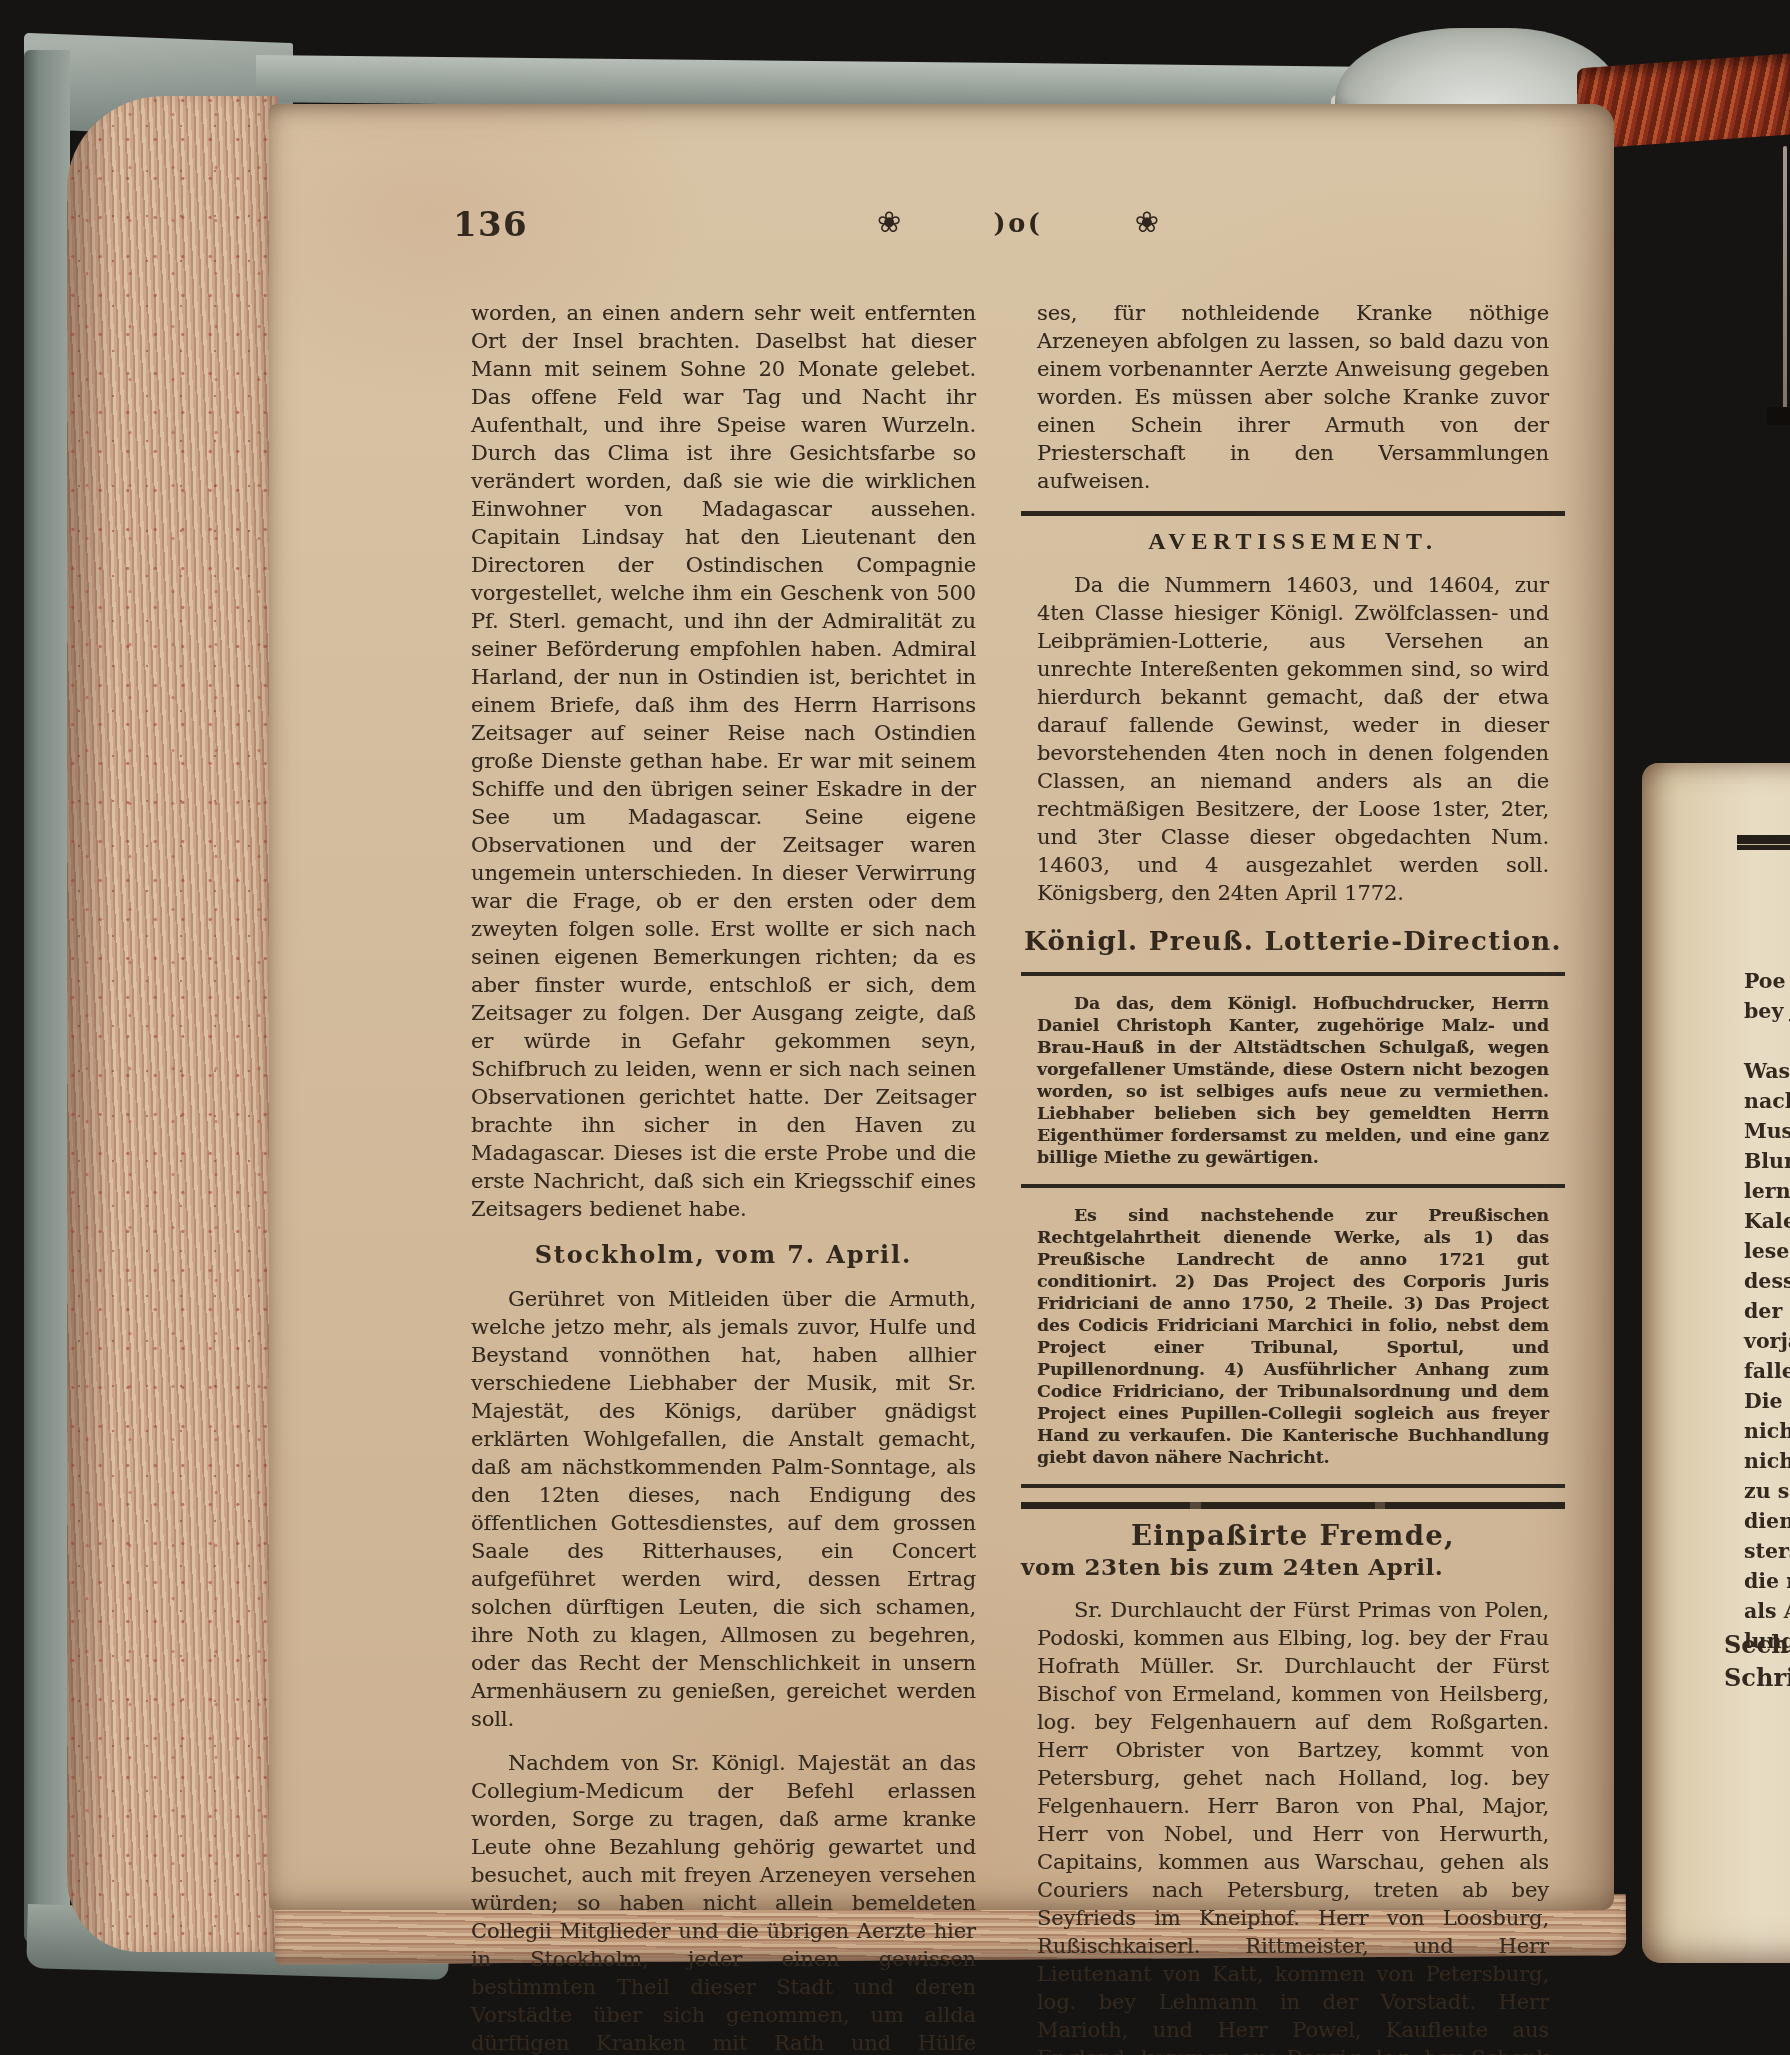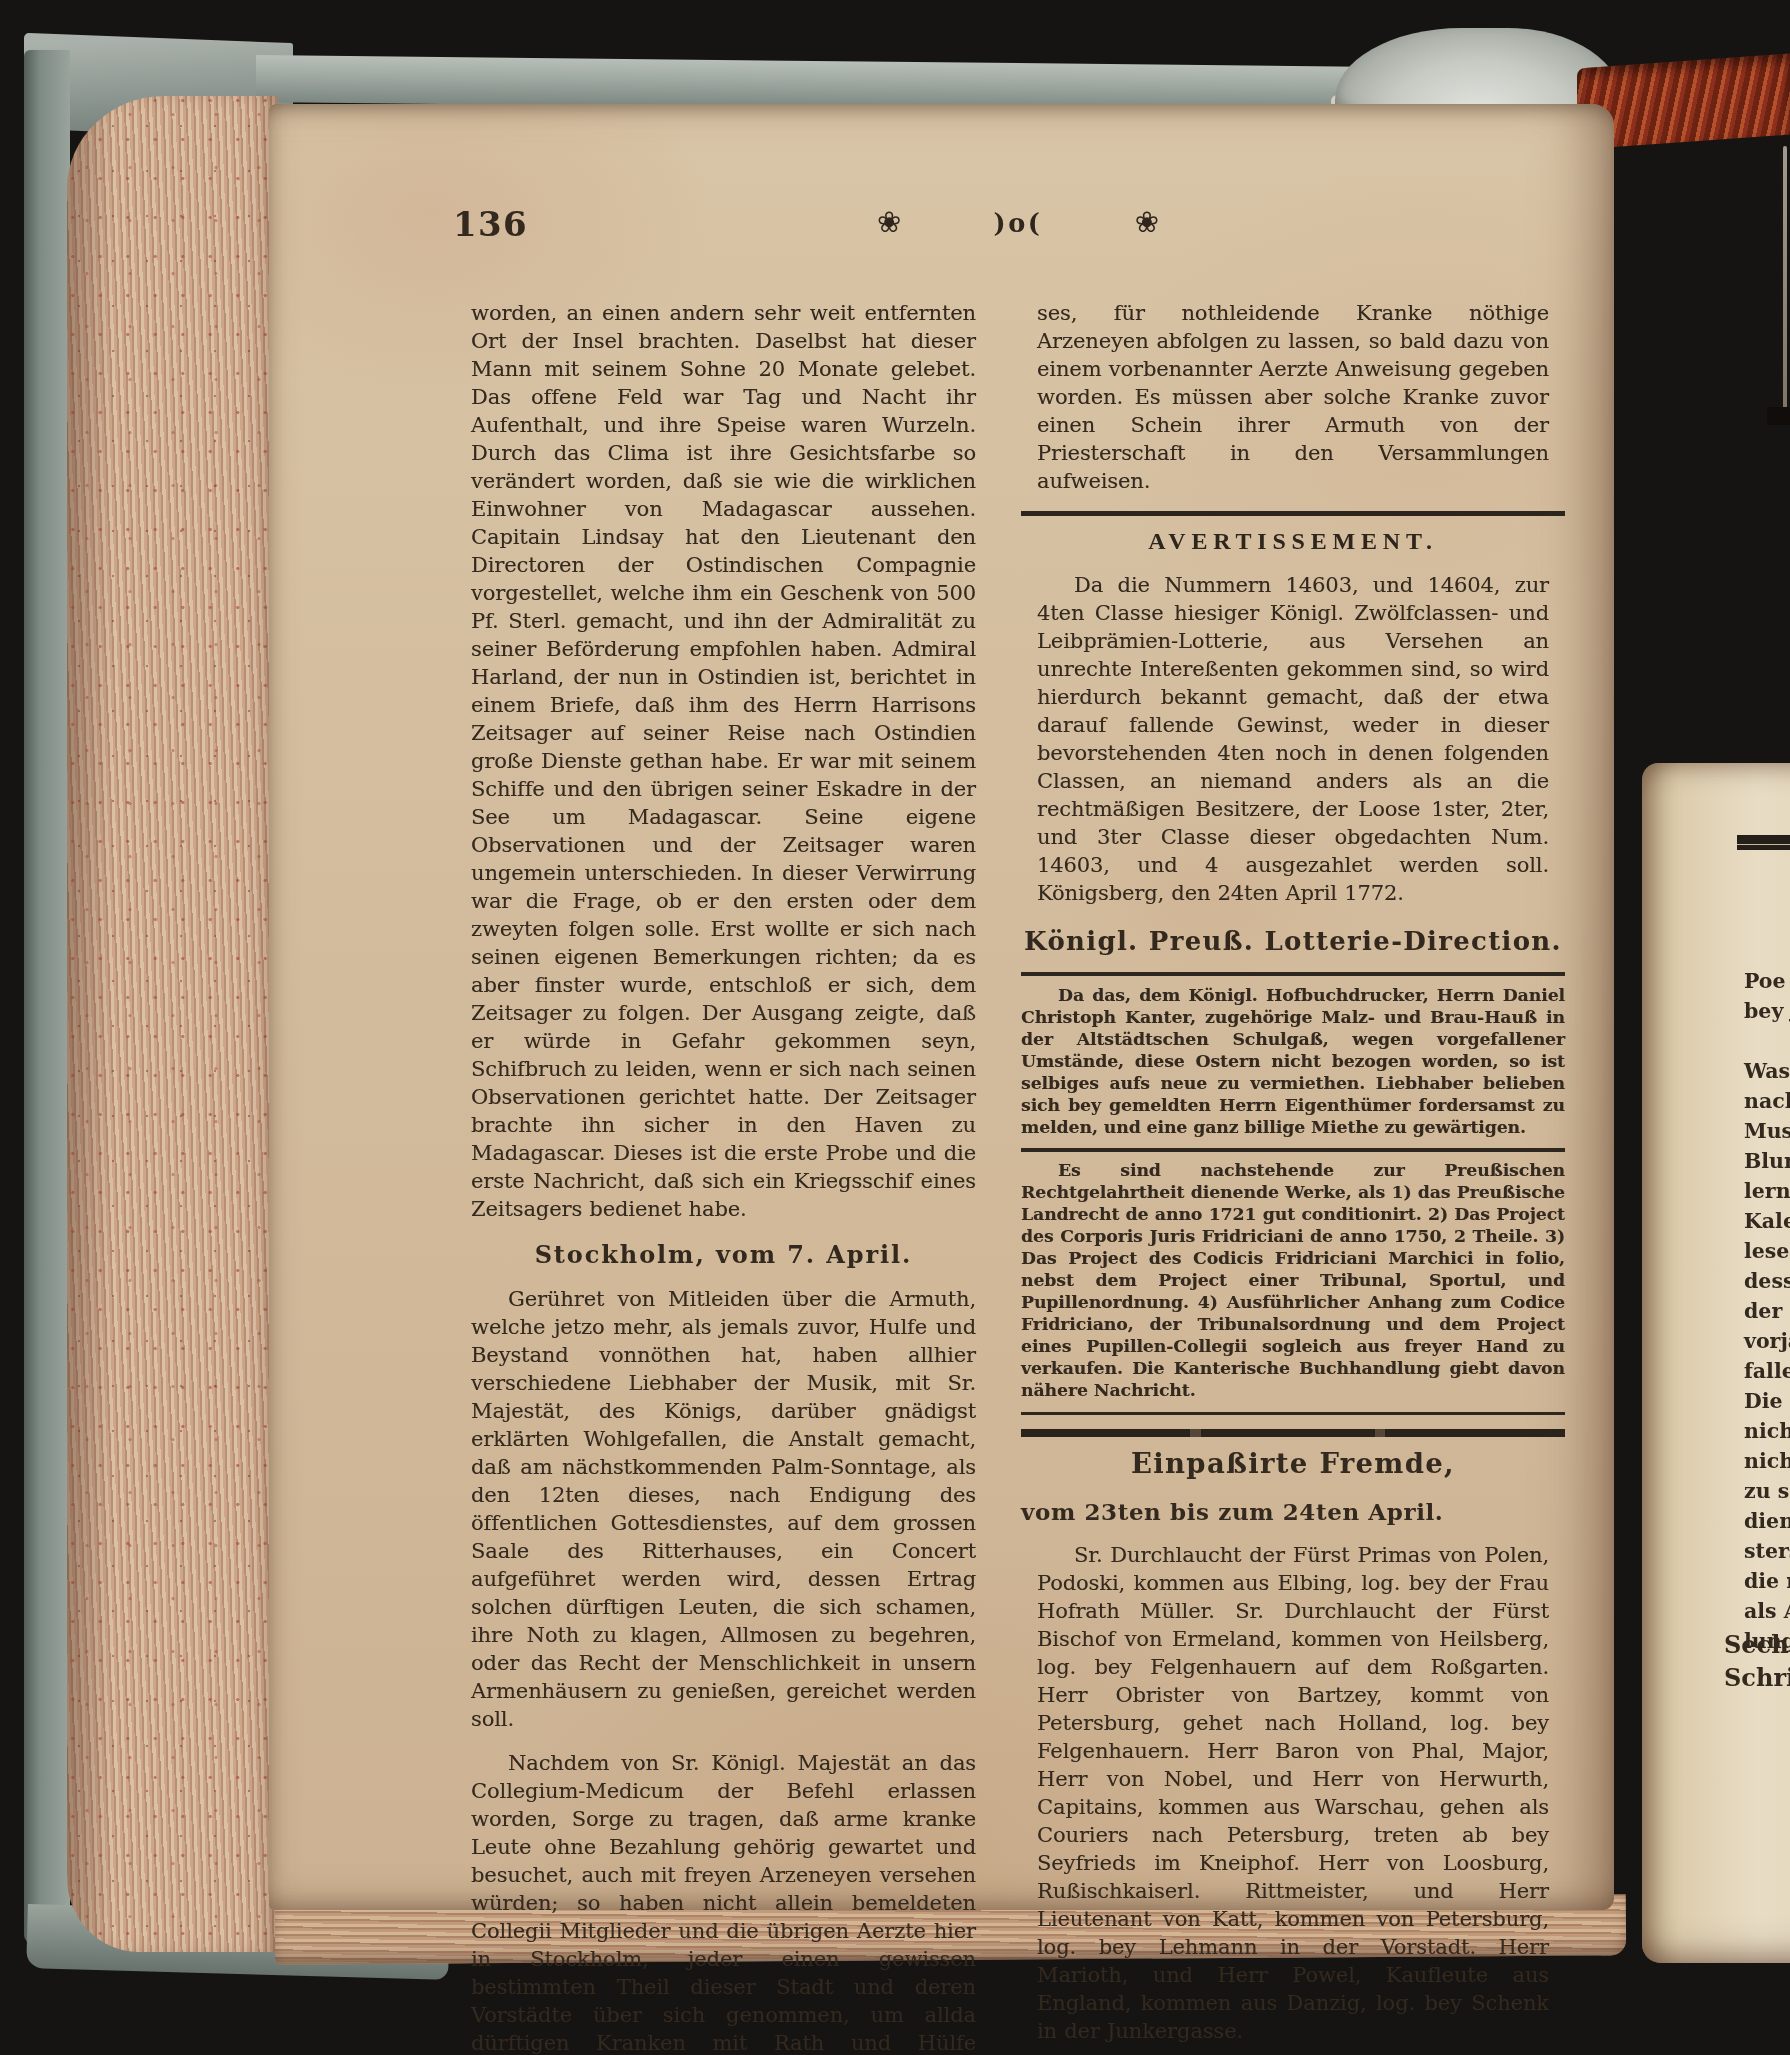--- a/index.html
+++ b/index.html
@@ -145,31 +145,31 @@
   .avert-heading{
     margin:11.5px 0 7.7px 0; text-align:center;
     font-family:"Liberation Serif",serif; font-size:24px; font-weight:700;
     letter-spacing:5.8px; color:#2e251c;
   }
   .signature{
     margin:19px 0 16.6px 0; text-align:center;
     font-size:26px; font-weight:700; letter-spacing:1.3px; color:#32281e;
   }
   .small-text{
-    font-size:17.3px; line-height:22px; font-weight:700; margin:0;
+    font-size:17.3px; line-height:22px; font-weight:700; margin:16px;
     text-align:justify; letter-spacing:-0.1px;
     text-shadow:0.3px 0.3px 0.4px rgba(45,33,22,.28);
   }
   .rule{height:5.1px; background:#2b251e; margin:11.5px 0 9px 0; border:0;}
   .rule-thin{height:3.8px; background:#2e271f; margin:10.2px 0 7.7px 0; border:0;}
   .rule-thick{
     height:7.7px; margin:14px 0 10.2px 0; border:0;
     background:linear-gradient(90deg,#29231c 0 31%,#55483a 31% 33%,#29231c 33% 65%,#55483a 65% 67%,#29231c 67% 100%);
   }
-  .fremde-heading{margin:9px 0 19px 0; text-align:center; font-size:27.5px; font-weight:700; letter-spacing:1.3px;}
+  .fremde-heading{margin:9px 0 2px 0; text-align:center; font-size:27.5px; font-weight:700; letter-spacing:1.3px;}
   .fremde-sub{margin:0 0 10.2px 0; text-align:left; font-size:23px; font-weight:700; letter-spacing:0.6px;}
 </style>
 </head>
 <body>
 
 <div id="canvas">
 
   <div class="cover-top-corner"></div>
   <div class="cover-left"></div>
   <div class="cover-top-band"></div>

